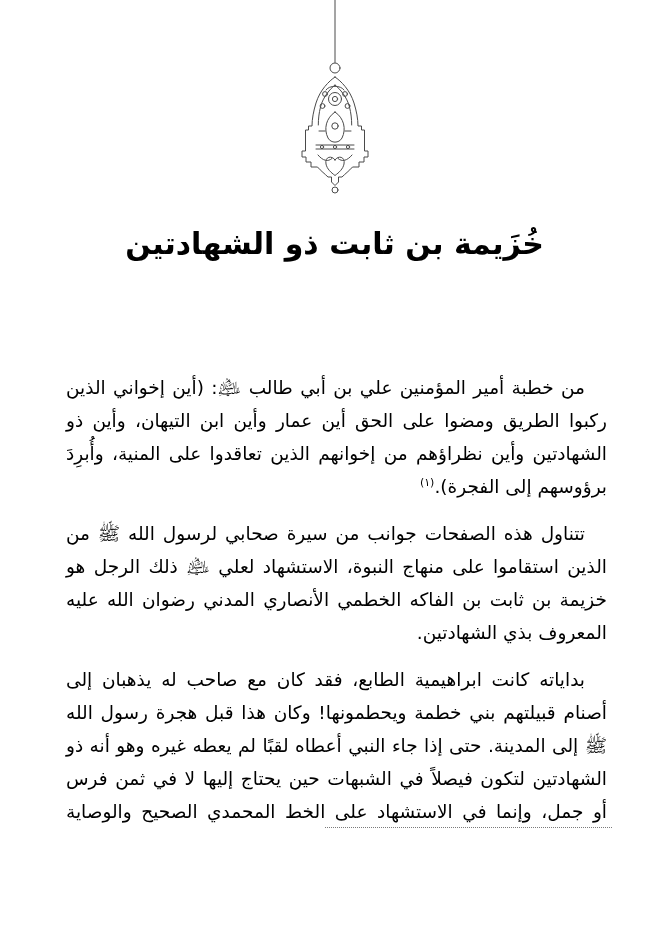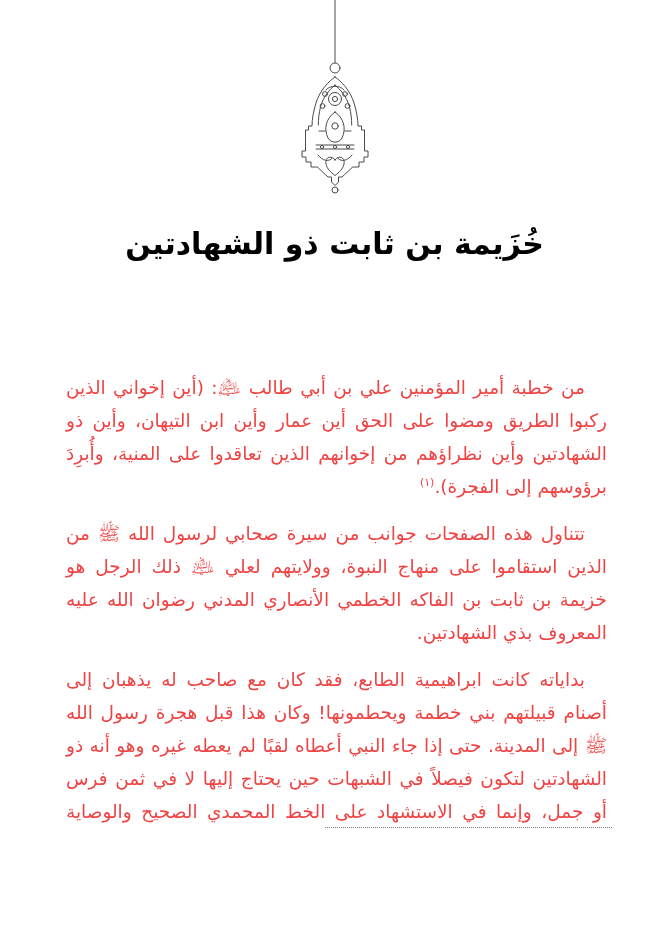--- a/index.html
+++ b/index.html
@@ -41,21 +41,21 @@
     right: 62px;
     width: 545px;
     direction: rtl;
   }
   .para {
     margin: 0 0 14px 4px;
     text-align: justify;
     text-indent: 22px;
     font-size: 18.5px;
     line-height: 33px;
-    color: #ef4444;
+    color: #000000;
   }
   .noteref {
     font-size: 11px;
     line-height: 0;
     vertical-align: 7px;
   }
   .footnote-rule {
     position: absolute;
     top: 827px;
     right: 57px;
@@ -117,20 +117,20 @@
       <circle cx="73" cy="147" r="1.6"></circle>
       <path d="M60 160 C57 155 49.5 156.5 51 164 C52 169 56 172.5 60 175.5 C64 172.5 68 169 69 164 C70.5 156.5 63 155 60 160 Z"></path>
       <path d="M43 155 C48 161 53 162 57 158.5 M77 155 C72 161 67 162 63 158.5"></path>
     </g>
   </svg>
 
   <h1 class="title">خُزَيمة بن ثابت ذو الشهادتين</h1>
 
   <div class="content">
     <p class="para"><span>من خطبة أمير المؤمنين علي بن أبي طالب ﵇: (أين إخواني الذين ركبوا الطريق ومضوا على الحق أين عمار وأين ابن التيهان، وأين ذو الشهادتين وأين نظراؤهم من إخوانهم الذين تعاقدوا على المنية، وأُبرِدَ برؤوسهم إلى الفجرة).</span><sup class="noteref">(١)</sup></p>
-    <p class="para"><span>تتناول هذه الصفحات جوانب من سيرة صحابي لرسول الله ﷺ من الذين استقاموا على منهاج النبوة، وولايتهم لعلي ﵇ ذلك الرجل هو خزيمة بن ثابت بن الفاكه الخطمي الأنصاري المدني رضوان الله عليه المعروف بذي الشهادتين.</span><sup class="noteref"></sup></p>
+    <p class="para"><span>تتناول هذه الصفحات جوانب من سيرة صحابي لرسول الله ﷺ من الذين استقاموا على منهاج النبوة، الاستشهاد لعلي ﵇ ذلك الرجل هو خزيمة بن ثابت بن الفاكه الخطمي الأنصاري المدني رضوان الله عليه المعروف بذي الشهادتين.</span><sup class="noteref"></sup></p>
     <p class="para"><span>بداياته كانت ابراهيمية الطابع، فقد كان مع صاحب له يذهبان إلى أصنام قبيلتهم بني خطمة ويحطمونها! وكان هذا قبل هجرة رسول الله ﷺ إلى المدينة. حتى إذا جاء النبي أعطاه لقبًا لم يعطه غيره وهو أنه ذو الشهادتين لتكون فيصلاً في الشبهات حين يحتاج إليها لا في ثمن فرس أو جمل، وإنما في الاستشهاد على الخط المحمدي الصحيح والوصاية النبوية لأمير المؤمنين عليٍّ ﵇.</span><sup class="noteref"></sup></p>
   </div>
 
   <div class="footnote-rule"></div>
   <div class="footnote">(١) نهج البلاغة خطبة ١٨٢</div>
 
 </div>
 
 </body></html>

